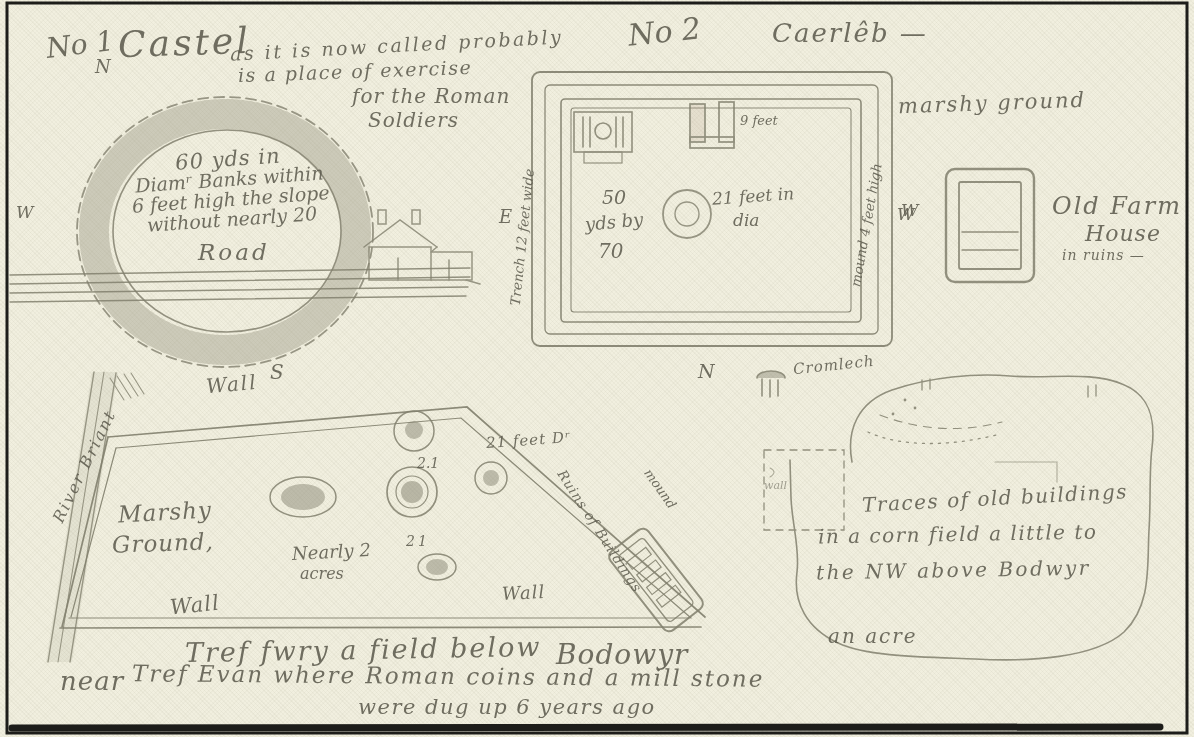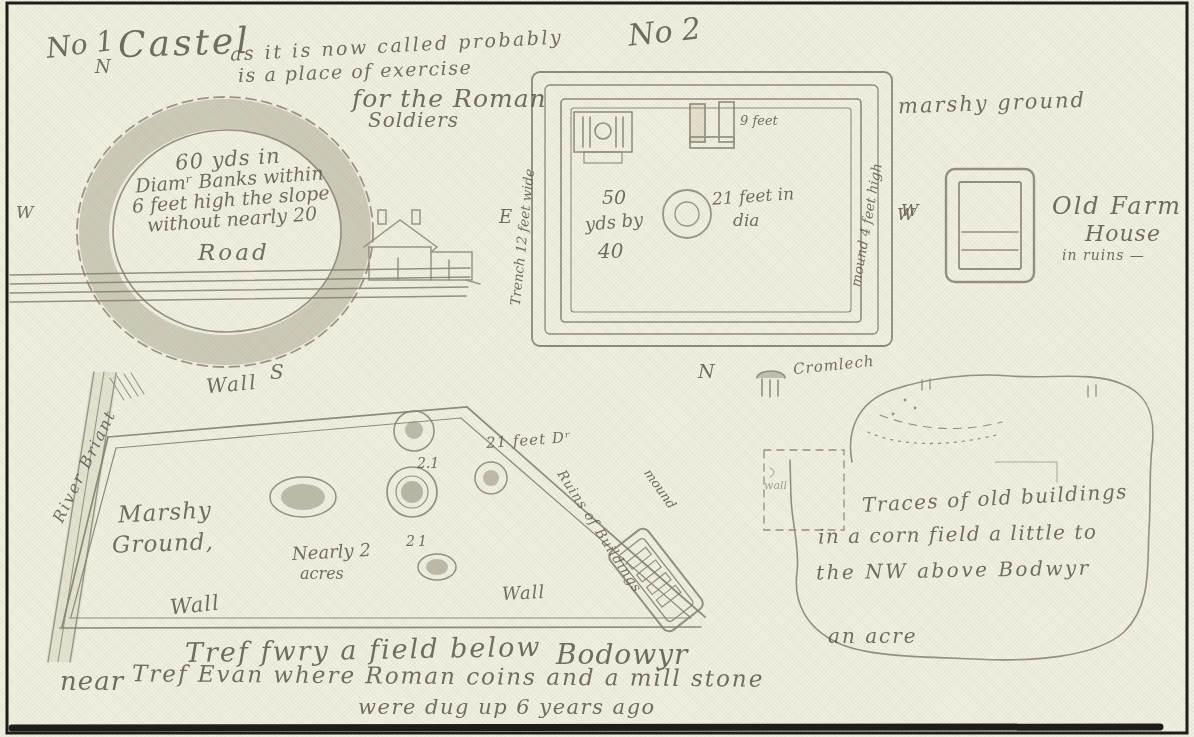--- a/index.html
+++ b/index.html
@@ -161,42 +161,43 @@
         <line x1="12" y1="728" x2="1160" y2="727" stroke-width="7"></line>
       </g>
     </g>
   </svg>
 
   <div class="t" style="left:46px;top:30px;font-size:28px;transform:rotate(-7deg);">No 1</div>
   <div class="t" style="left:95px;top:58px;font-size:18px;">N</div>
   <div class="t" style="left:118px;top:24px;font-size:36px;letter-spacing:3px;transform:rotate(-2deg);">Castel</div>
   <div class="t" style="left:230px;top:36px;font-size:19px;letter-spacing:2.5px;transform:rotate(-3deg);">as it is now called probably</div>
   <div class="t" style="left:238px;top:62px;font-size:19px;letter-spacing:1.5px;transform:rotate(-2deg);">is a place of exercise</div>
-  <div class="t" style="left:352px;top:86px;font-size:25px;letter-spacing:1px;">for the Roman</div>
+  <div class="t" style="left:352px;top:86px;font-size:20px;letter-spacing:1px;">for the Roman</div>
   <div class="t" style="left:368px;top:110px;font-size:20px;letter-spacing:1px;">Soldiers</div>
   <div style="position:absolute;left:105px;top:148px;width:250px;text-align:center;transform:rotate(-4deg);">
     <div class="t" style="position:relative;font-size:21px;letter-spacing:1px;">60 yds in</div>
     <div class="t" style="position:relative;font-size:19px;">Diamʳ Banks within</div>
     <div class="t" style="position:relative;font-size:19px;">6 feet high the slope</div>
     <div class="t" style="position:relative;font-size:19px;">without nearly 20</div>
   </div>
   <div class="t" style="left:198px;top:240px;font-size:23px;letter-spacing:3px;">Road</div>
   <div class="t" style="left:16px;top:204px;font-size:17px;">W</div>
   <div class="t" style="left:206px;top:374px;font-size:20px;letter-spacing:2px;transform:rotate(-5deg);">Wall</div>
   <div class="t" style="left:270px;top:362px;font-size:20px;">S</div>
 
   <div class="t" style="left:628px;top:16px;font-size:30px;transform:rotate(-6deg);">No 2</div>
+  <div class="t" style="left:772px;top:20px;font-size:26px;letter-spacing:2px;">Caerlêb —</div>
   <div class="t" style="left:898px;top:92px;font-size:21px;letter-spacing:2px;transform:rotate(-2deg);">marshy ground</div>
   <div class="t" style="left:499px;top:208px;font-size:18px;">E</div>
   <div class="t" style="left:901px;top:202px;font-size:17px;">W</div>
   <div class="t" style="left:442px;top:230px;width:160px;text-align:center;font-size:13.5px;transform:rotate(-84deg);">Trench 12 feet wide</div>
   <div class="t" style="left:786px;top:218px;width:160px;text-align:center;font-size:13.5px;transform:rotate(-80deg);">mound 4 feet high</div>
   <div class="t" style="left:602px;top:188px;font-size:19px;">50</div>
   <div class="t" style="left:585px;top:213px;font-size:18px;transform:rotate(-5deg);">yds by</div>
-  <div class="t" style="left:598px;top:241px;font-size:20px;">40</div>
+  <div class="t" style="left:598px;top:241px;font-size:20px;">70</div>
   <div class="t" style="left:712px;top:188px;font-size:17px;transform:rotate(-4deg);">21 feet in</div>
   <div class="t" style="left:733px;top:212px;font-size:17px;">dia</div>
   <div class="t" style="left:740px;top:114px;font-size:13px;">9 feet</div>
   <div class="t" style="left:698px;top:362px;font-size:19px;">N</div>
   <div class="t" style="left:793px;top:358px;font-size:15px;letter-spacing:1px;transform:rotate(-6deg);">Cromlech</div>
 
   <div class="t" style="left:897px;top:206px;font-size:17px;">W</div>
   <div class="t" style="left:1052px;top:194px;font-size:24px;letter-spacing:2px;">Old Farm</div>
   <div class="t" style="left:1085px;top:222px;font-size:22px;letter-spacing:1px;">House</div>
   <div class="t" style="left:1062px;top:248px;font-size:14px;letter-spacing:1px;">in ruins —</div>

